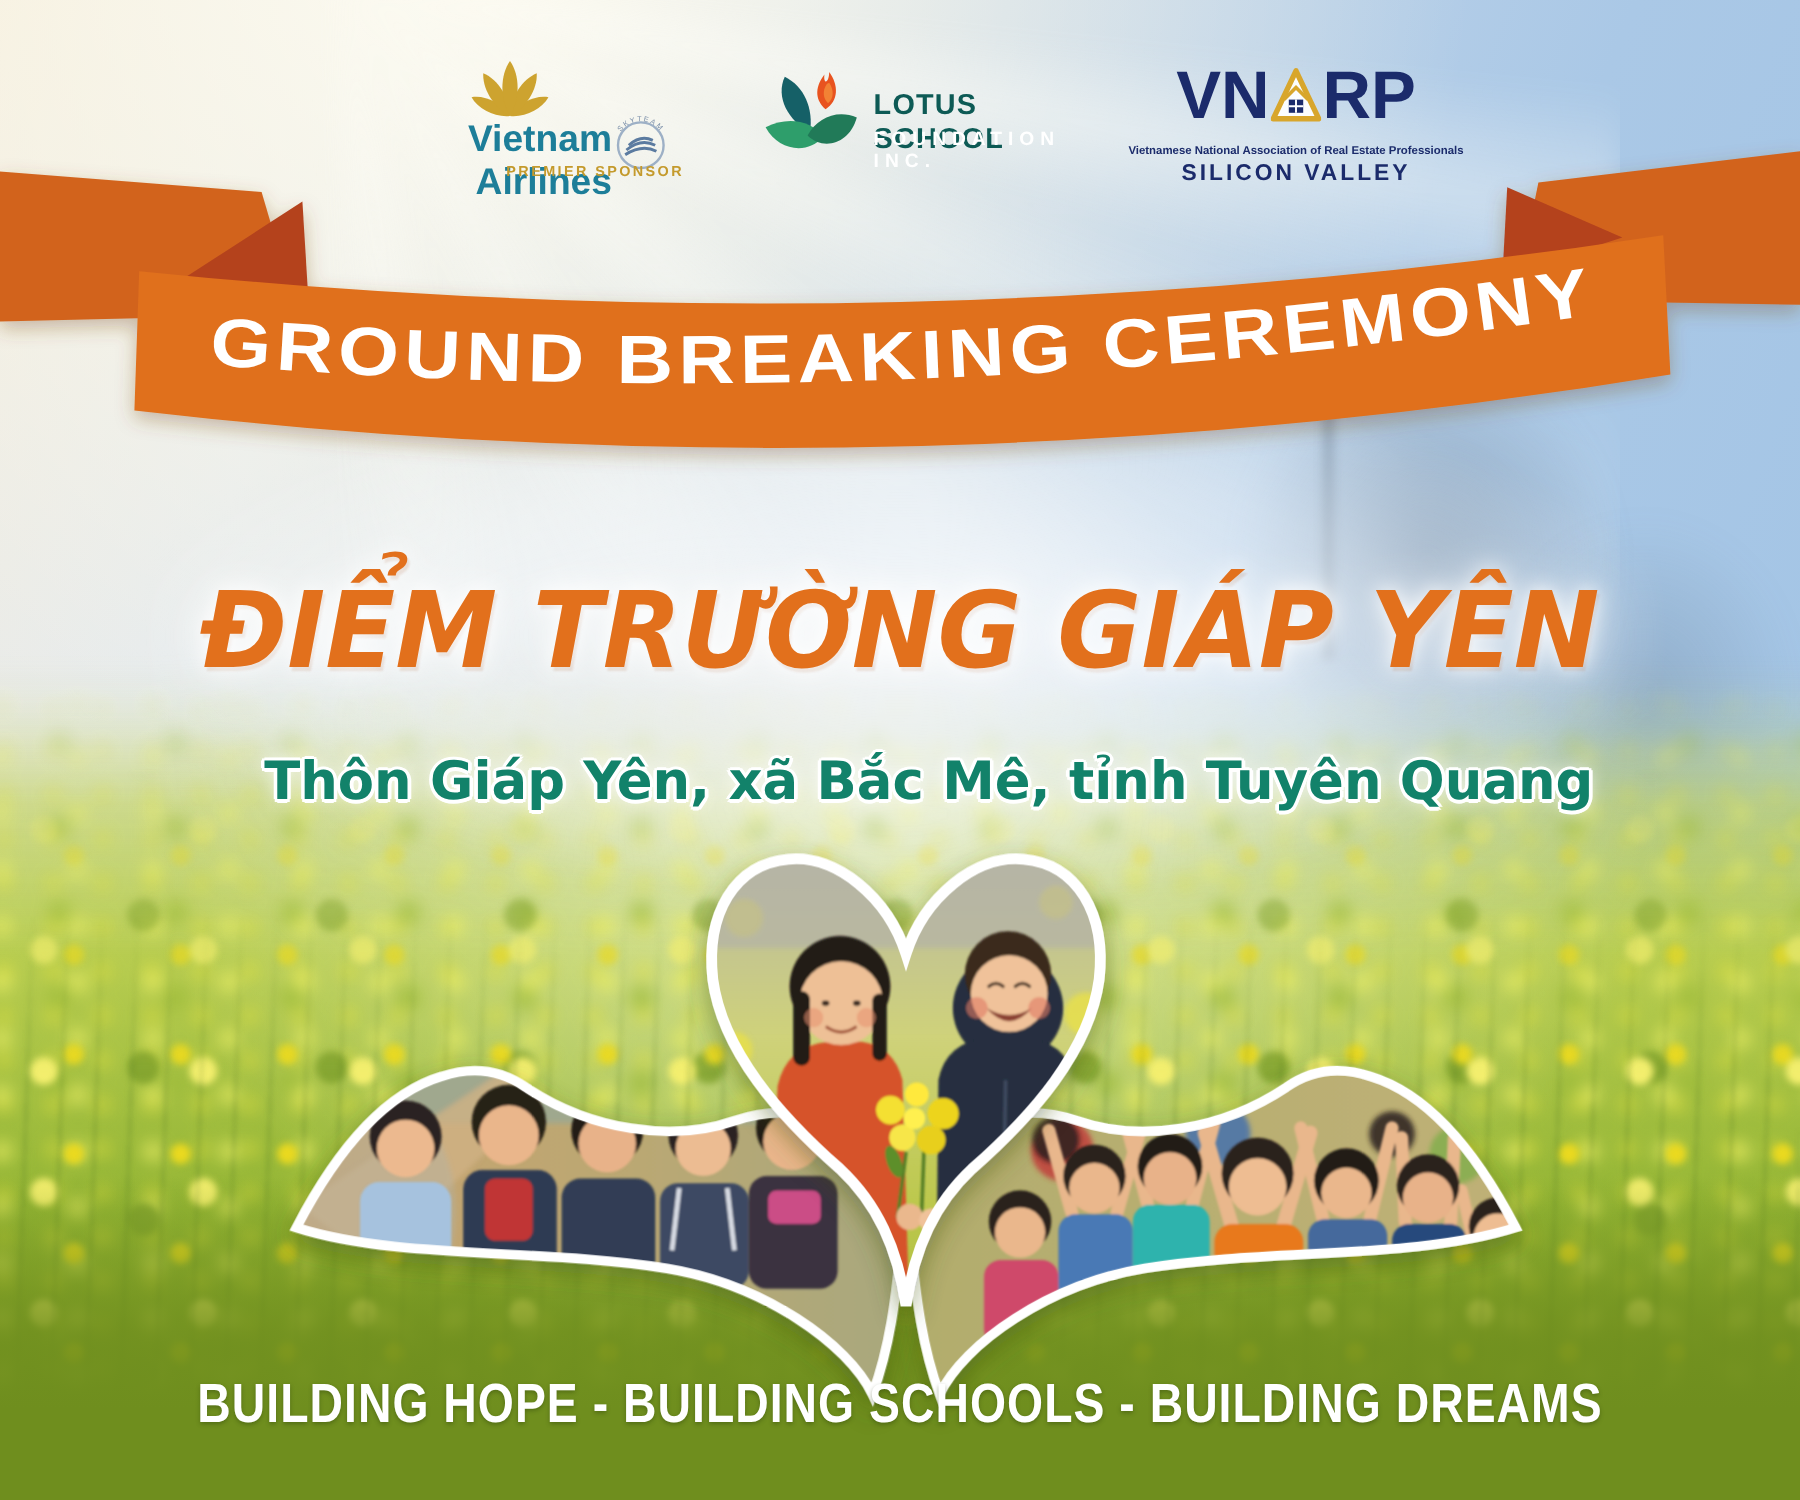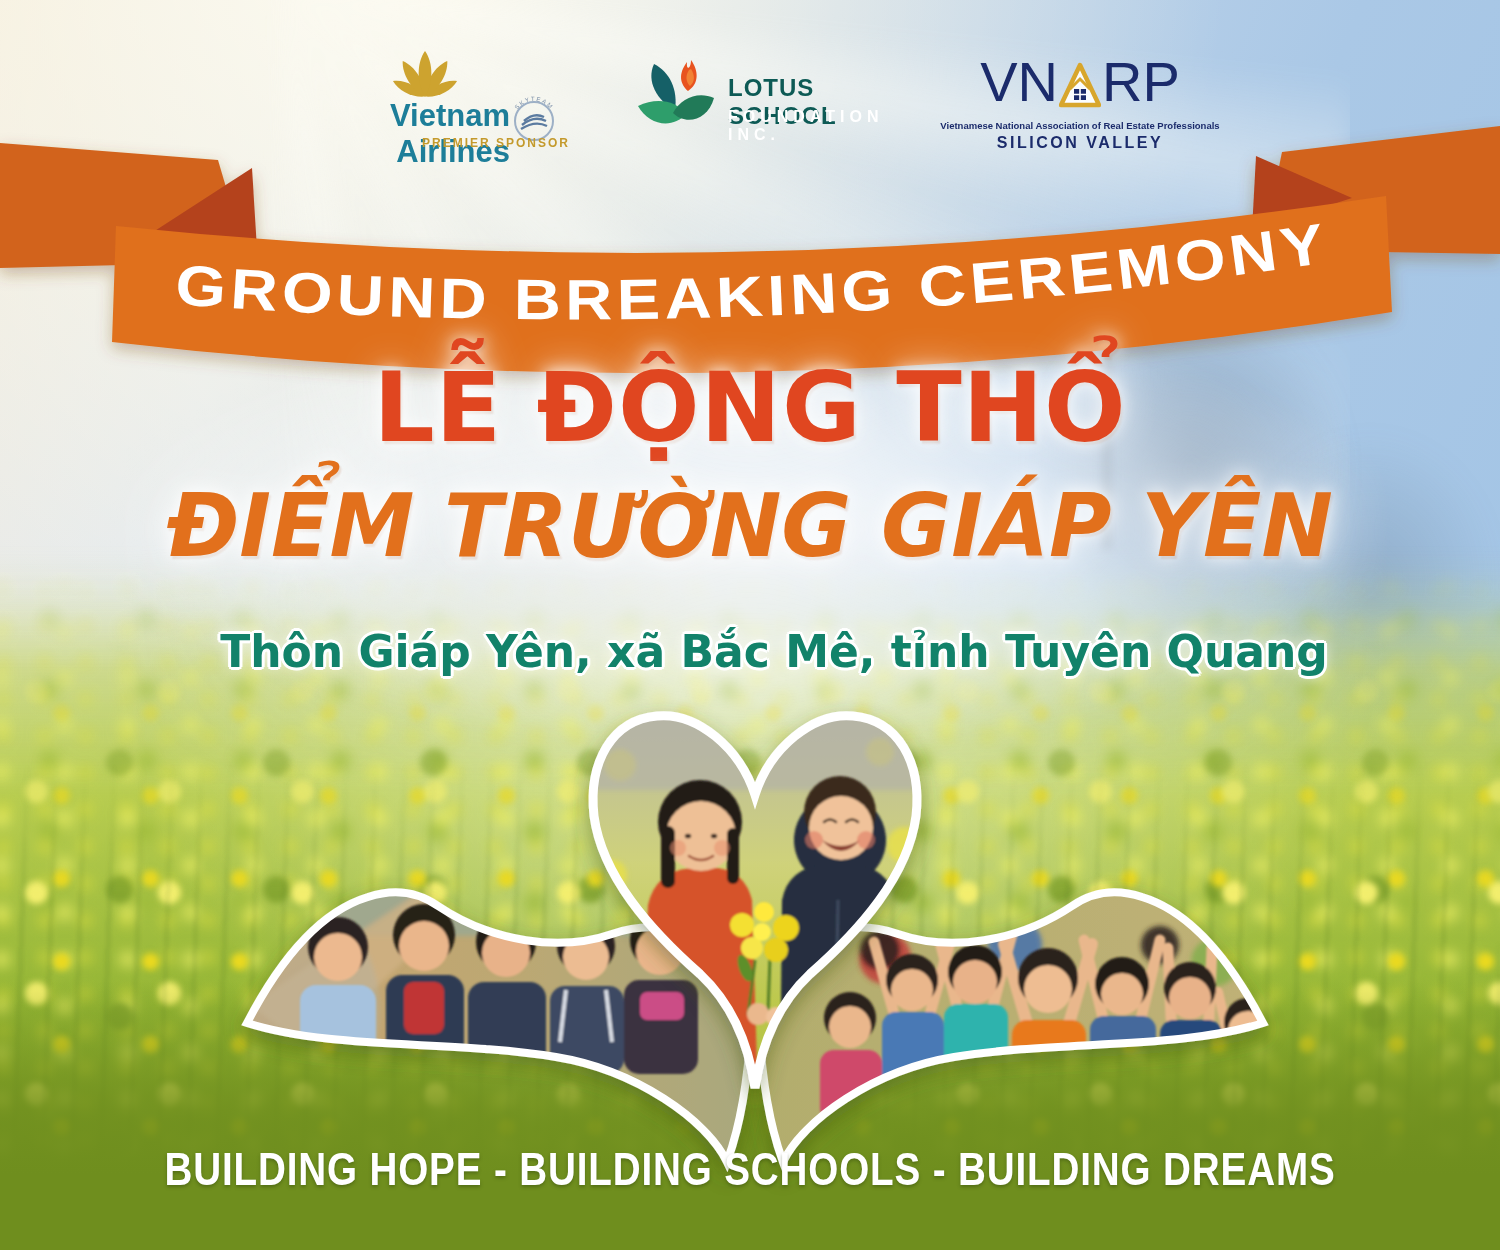--- a/index.html
+++ b/index.html
@@ -70,24 +70,24 @@
   .va{left:280px;top:34px;width:290px;height:140px;text-align:right;}
   .va-lotus{position:absolute;left:85px;top:0;}
   .va-name{position:absolute;left:0;top:64px;width:230px;font-size:31px;font-weight:bold;color:#1d7e99;letter-spacing:0;}
   .va-skyteam{position:absolute;left:228px;top:60px;}
   .va-tagline{position:absolute;left:0;top:102px;width:290px;font-size:12px;font-weight:bold;color:#c49a2c;letter-spacing:2px;}
   .lsf{left:628px;top:56px;width:300px;height:100px;}
   .lsf-icon{position:absolute;left:0;top:0;}
   .lsf-l1{position:absolute;left:100px;top:18px;font-size:24px;font-weight:bold;color:#0d5a55;letter-spacing:1px;}
   .lsf-l2{position:absolute;left:100px;top:52px;font-size:16px;font-weight:bold;color:#ffffff;letter-spacing:5px;}
   .vnarp{left:935px;top:48px;width:290px;height:120px;text-align:center;color:#1b2b6b;}
-  .vnarp-word{display:flex;align-items:flex-end;justify-content:center;height:62px;font-size:56px;font-weight:normal;line-height:1;}
+  .vnarp-word{display:flex;align-items:center;justify-content:center;height:62px;font-size:56px;font-weight:bold;line-height:1;}
   .vnarp-word .tri{margin:0 1px 1px 1px;}
   .vnarp-full{margin-top:10px;font-size:9.5px;font-weight:bold;white-space:nowrap;}
-  .vnarp-chapter{margin-top:3px;font-size:16px;font-weight:bold;letter-spacing:2.5px;}
+  .vnarp-chapter{margin-top:3px;font-size:19px;font-weight:bold;letter-spacing:2.5px;}
 
   
   .ribbon{left:0;top:0;z-index:4;}
 
   
   .title1{left:0;top:352px;width:1500px;z-index:6;text-align:center;
     font-size:96px;font-weight:bold;color:#e04620;letter-spacing:1px;
     font-family:"DejaVu Sans","Liberation Sans",sans-serif;
     text-shadow:0 0 16px rgba(255,255,255,.95),0 0 38px rgba(255,255,255,.8),2px 3px 2px rgba(150,60,10,.2);}
   .title2{left:0;top:474px;width:1500px;z-index:6;text-align:center;
@@ -193,21 +193,20 @@
       <path d="M 150,234 L 252,168 L 258,266 Z" fill="#b4421e"></path>
       <path d="M 1500,126 L 1282,152 L 1262,250 L 1500,254 Z" fill="#d2641c"></path>
       <path d="M 1352,198 L 1256,156 L 1252,230 Z" fill="#b4421e"></path>
       <path d="M 116,226 Q 755,292 1386,196 L 1392,312 Q 755,417 112,342 Z" fill="#e0701d"></path>
     </g>
     <text font-family="Liberation Sans, DejaVu Sans, sans-serif" font-size="57" font-weight="bold" fill="#ffffff" letter-spacing="4">
       <textPath href="#bannerPath" startOffset="50%" text-anchor="middle" textLength="1160" lengthAdjust="spacingAndGlyphs">GROUND BREAKING CEREMONY</textPath>
     </text>
   </svg>
 
-  <div class="abs title1">LỄ ĐỘNG THỔ</div>
   <div class="abs title2">ĐIỂM TRƯỜNG GIÁP YÊN</div>
   <div class="abs loc">Thôn Giáp Yên, xã Bắc Mê, tỉnh Tuyên Quang</div>
 
   <svg class="abs collage" width="1500" height="1250" viewBox="0 0 1500 1250">
     <defs>
       <path id="heartP" d="M 755,795 C 740,748 697,712 657,716 C 612,720 588,762 594,816 C 602,876 650,930 700,974 C 731,1003 748,1040 755,1088 C 762,1040 779,1003 810,974 C 860,930 908,876 916,816 C 922,762 898,720 853,716 C 813,712 770,748 755,795 Z"></path>
       <path id="wingLP" d="M 247,1023 C 285,950 325,910 368,897 C 395,888 418,892 438,906 C 492,942 560,952 612,934 C 656,919 700,930 731,962 C 748,980 755,1004 751,1032 C 747,1082 741,1124 727,1162 C 707,1120 636,1070 556,1057 C 452,1040 332,1050 247,1023 Z"></path>
       <path id="wingRP" d="M 1263,1023 C 1225,950 1185,910 1142,897 C 1115,888 1092,892 1072,906 C 1018,942 950,952 898,934 C 854,919 810,930 779,962 C 762,980 755,1004 759,1032 C 763,1082 769,1124 783,1162 C 803,1120 874,1070 954,1057 C 1058,1040 1178,1050 1263,1023 Z"></path>
       <clipPath id="clipH">
           <use href="#heartP"></use>

